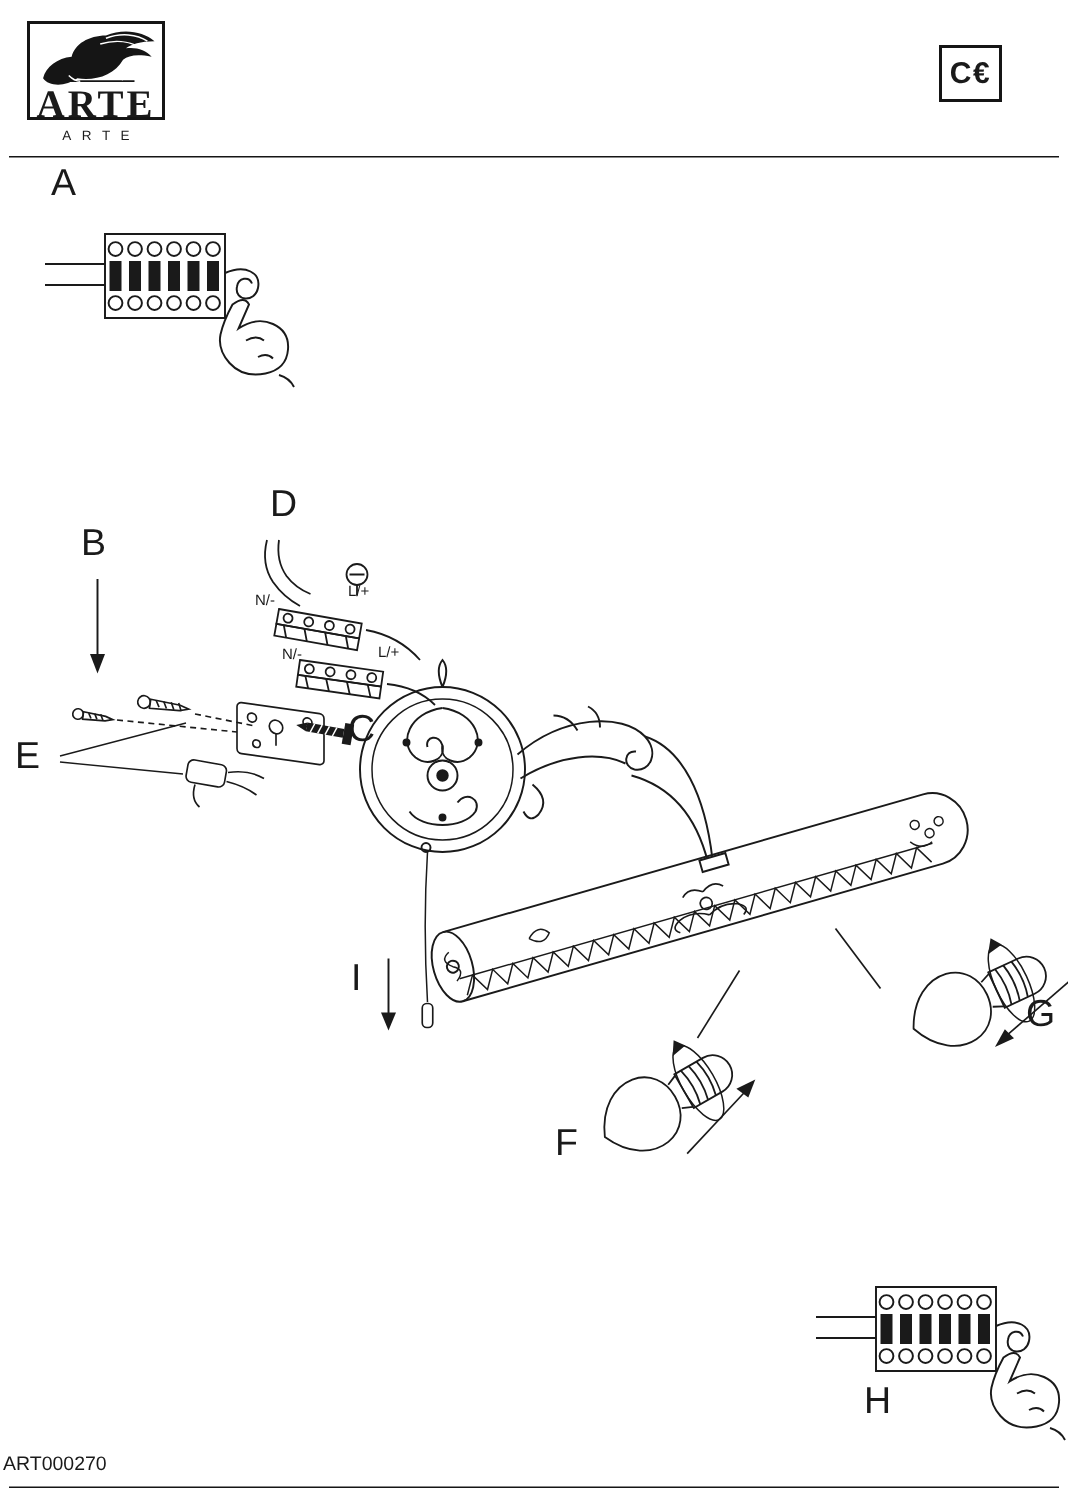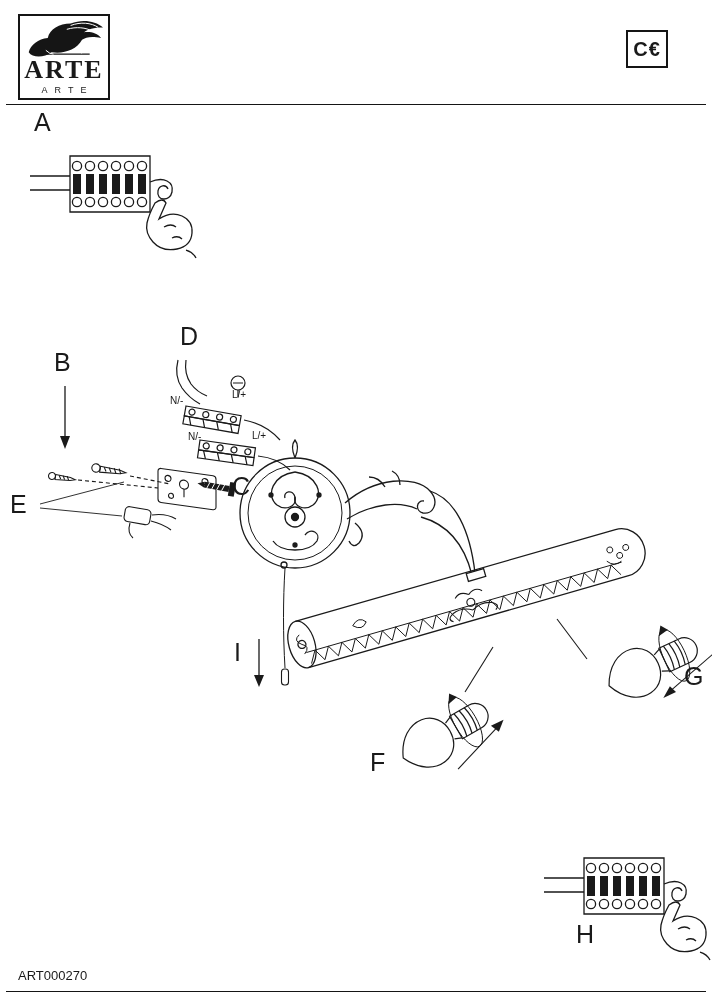--- a/index.html
+++ b/index.html
@@ -5,39 +5,39 @@
   html,body{margin:0;padding:0;background:#fff;}
   .sheet{
     position:relative;width:712px;height:1000px;background:#fff;
     font-family:"Liberation Sans",sans-serif;color:#1a1a1a;overflow:hidden;
   }
   .abs{position:absolute;}
   .rule{position:absolute;left:6px;right:6px;border-top:1.7px solid #151515;}
   .step{font-size:25px;line-height:1;color:#1a1a1a;}
   .wire-label{font-size:10px;line-height:1;color:#1a1a1a;}
   .logo-box{
-    position:absolute;left:18px;top:14px;width:92px;height:86px;
+    position:absolute;left:18px;top:14px;width:92px;height:66px;
     border:2px solid #151515;box-sizing:border-box;text-align:center;
   }
   .logo-name{
     font-family:"Liberation Serif",serif;font-weight:bold;font-size:26px;
     letter-spacing:2px;line-height:1;margin-top:1px;
   }
   .logo-sub{font-size:9px;letter-spacing:7px;text-indent:7px;line-height:1;margin-top:3px;}
   .title{
     position:absolute;left:242px;top:39px;width:300px;text-align:center;
     font-size:17px;letter-spacing:0.2px;
   }
   .ce-box{
     position:absolute;left:626px;top:30px;width:42px;height:38px;
     border:2px solid #151515;box-sizing:border-box;display:flex;
     align-items:center;justify-content:center;
     font-size:20px;font-weight:bold;letter-spacing:1px;
   }
-  .footer-code{position:absolute;left:18px;top:968px;font-size:13px;}
+  .footer-code{position:absolute;left:2px;top:968px;font-size:13px;}
   svg{display:block;overflow:visible;}
   svg *{vector-effect:non-scaling-stroke;}
 </style>
 </head>
 <body>
 
 <div class="sheet">
 
   <div class="logo-box">
     <svg width="86" height="40" viewBox="0 0 88 42">

